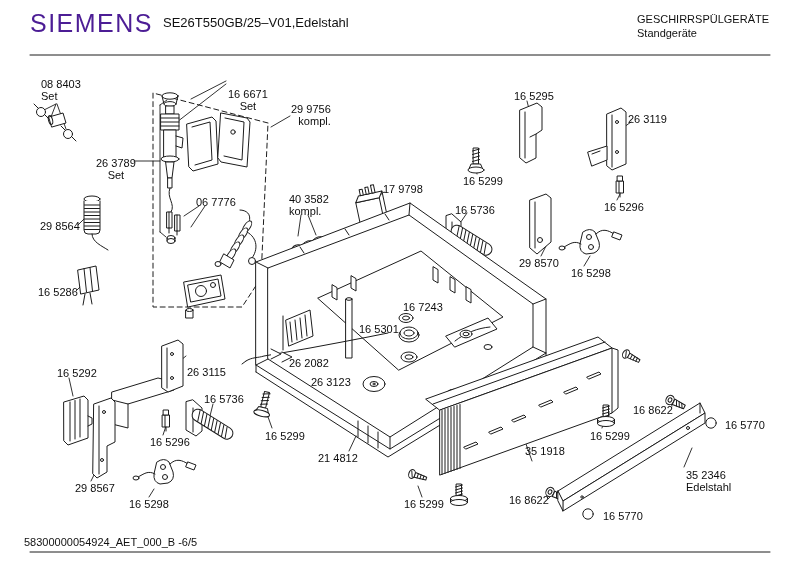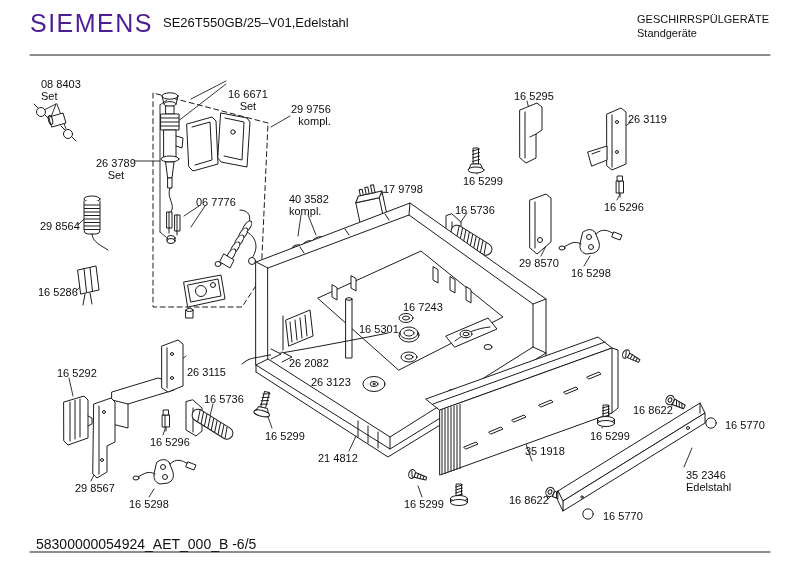--- a/index.html
+++ b/index.html
@@ -4,21 +4,21 @@
 <style>
   html,body{margin:0;padding:0;background:#fff}
   body{width:800px;height:566px;position:relative;overflow:hidden;
        font-family:"Liberation Sans",sans-serif;color:#111}
   .stage{position:absolute;left:0;top:0;width:800px;height:566px}
   svg{position:absolute;left:0;top:0}
   .hdr-brand{position:absolute;left:30px;top:9px;font-size:25px;font-weight:normal;
              letter-spacing:1.5px;color:#4c1d95}
   .hdr-model{position:absolute;left:163px;top:15px;font-size:13px}
   .hdr-right{position:absolute;left:637px;top:12px;font-size:11px;line-height:14px}
-  .footer-doc{position:absolute;left:36px;top:536px;font-size:14px}
+  .footer-doc{position:absolute;left:24px;top:536px;font-size:11px}
   .labels-layer{position:absolute;left:0;top:0;width:728px;height:566px;pointer-events:none}
   .part-label{position:absolute;font-size:11px;line-height:12px;white-space:nowrap;color:#0d0d0d}
 </style>
 </head>
 <body>
 
 <div class="stage">
 
   <div class="hdr-brand">SIEMENS</div>
   <div class="hdr-model">SE26T550GB/25–V01,Edelstahl</div>

